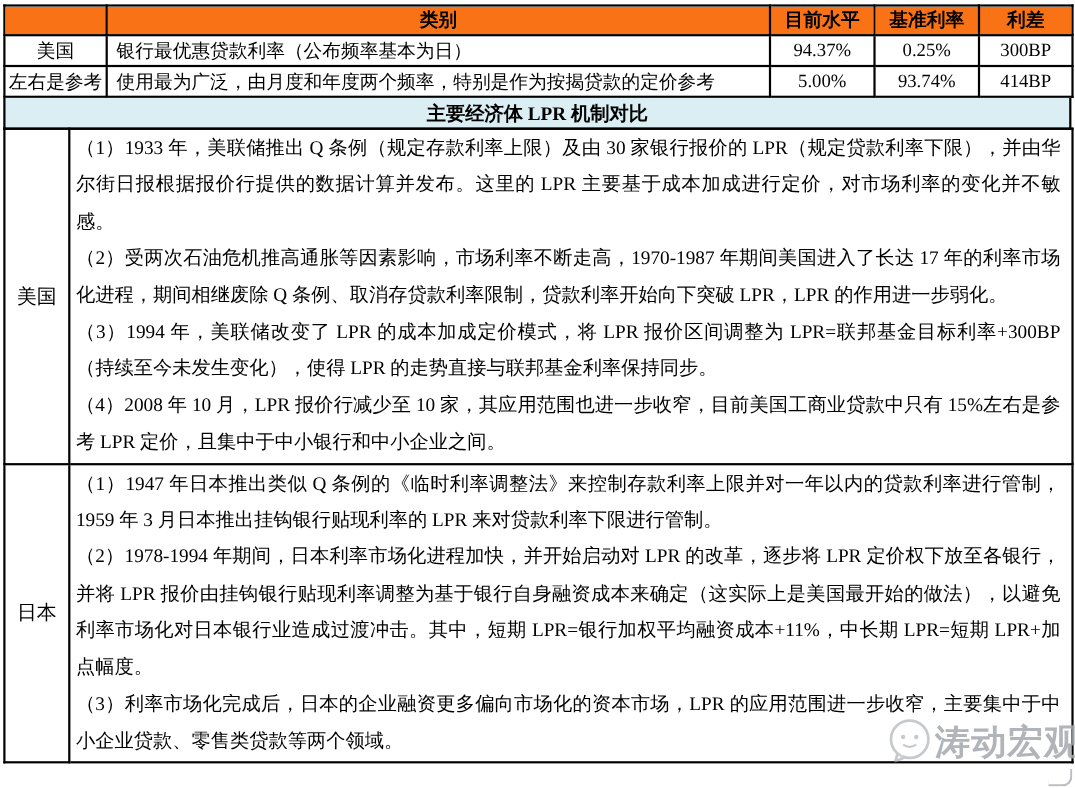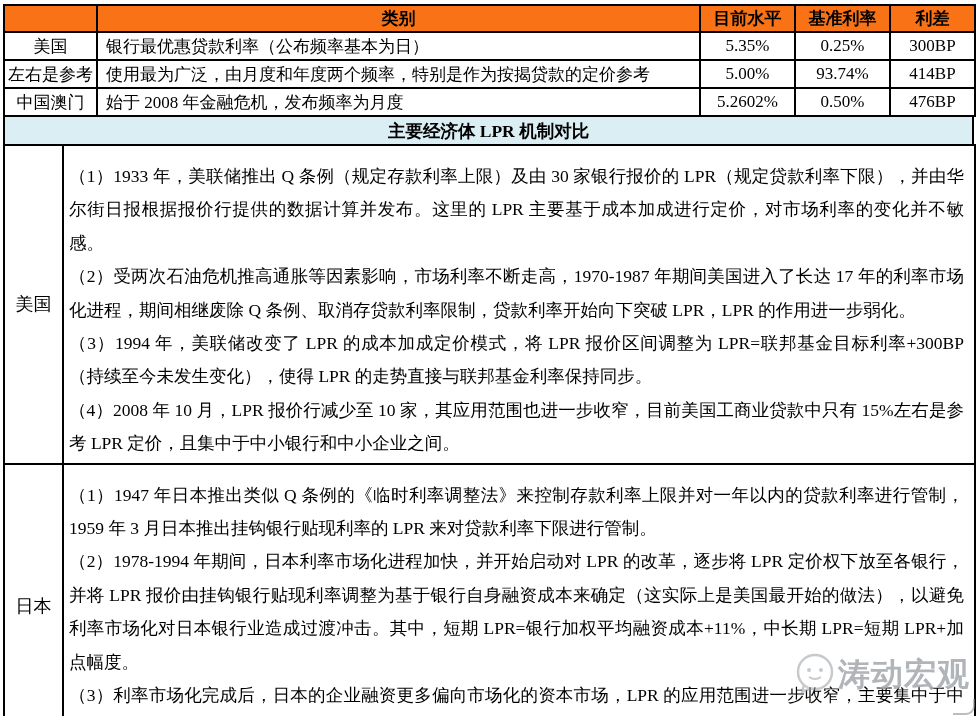--- a/index.html
+++ b/index.html
@@ -46,34 +46,34 @@
 
   
   .detail-table { margin-top: -2px; }
   .detail-table td { background: #fff; vertical-align: middle; }
   .detail-table td.region-cell {
     text-align: center;
     font-size: 18px;
     line-height: 32px;
   }
   .detail-table td.text-cell {
-    padding: 14px 10px 2px 5px;
+    padding: 0 10px 2px 5px;
     border-radius: 29px;
   }
   .para {
     font-size: 17.5px;
     line-height: 33.4px;
     text-align: justify;
     text-justify: inter-ideograph;
   }
 
   
   .watermark {
     position: absolute;
-    right: 20px; top: 646px;
+    right: 8px; top: 646px;
     width: 165px; height: 58px;
     display: flex; align-items: center;
     pointer-events: none;
   }
   .wm-logo { flex: 0 0 auto; opacity: 0.55; }
   .wm-text {
     font-size: 32px;
     font-weight: bold;
     color: rgba(140,146,152,0.68);
     letter-spacing: 1px;
@@ -106,37 +106,30 @@
         <tr>
       <th></th>
       <th>类别</th>
       <th>目前水平</th>
       <th>基准利率</th>
       <th>利差</th>
     </tr>
     <tr>
       <td>美国</td>
       <td class="desc">银行最优惠贷款利率（公布频率基本为日）</td>
-      <td>5.35%</td>
+      <td>94.37%</td>
       <td>0.25%</td>
       <td>300BP</td>
     </tr>
     <tr>
       <td>左右是参考</td>
       <td class="desc">使用最为广泛，由月度和年度两个频率，特别是作为按揭贷款的定价参考</td>
       <td>5.00%</td>
       <td>93.74%</td>
       <td>414BP</td>
-    </tr>
-    <tr>
-      <td>中国澳门</td>
-      <td class="desc">始于 2008 年金融危机，发布频率为月度</td>
-      <td>5.2602%</td>
-      <td>0.50%</td>
-      <td>476BP</td>
     </tr>
   </tbody>
     </table>
 
   <div class="section-banner">
     <span>主要经济体 LPR 机制对比</span>
   </div>
 
   <table class="detail-table">
     <colgroup>

